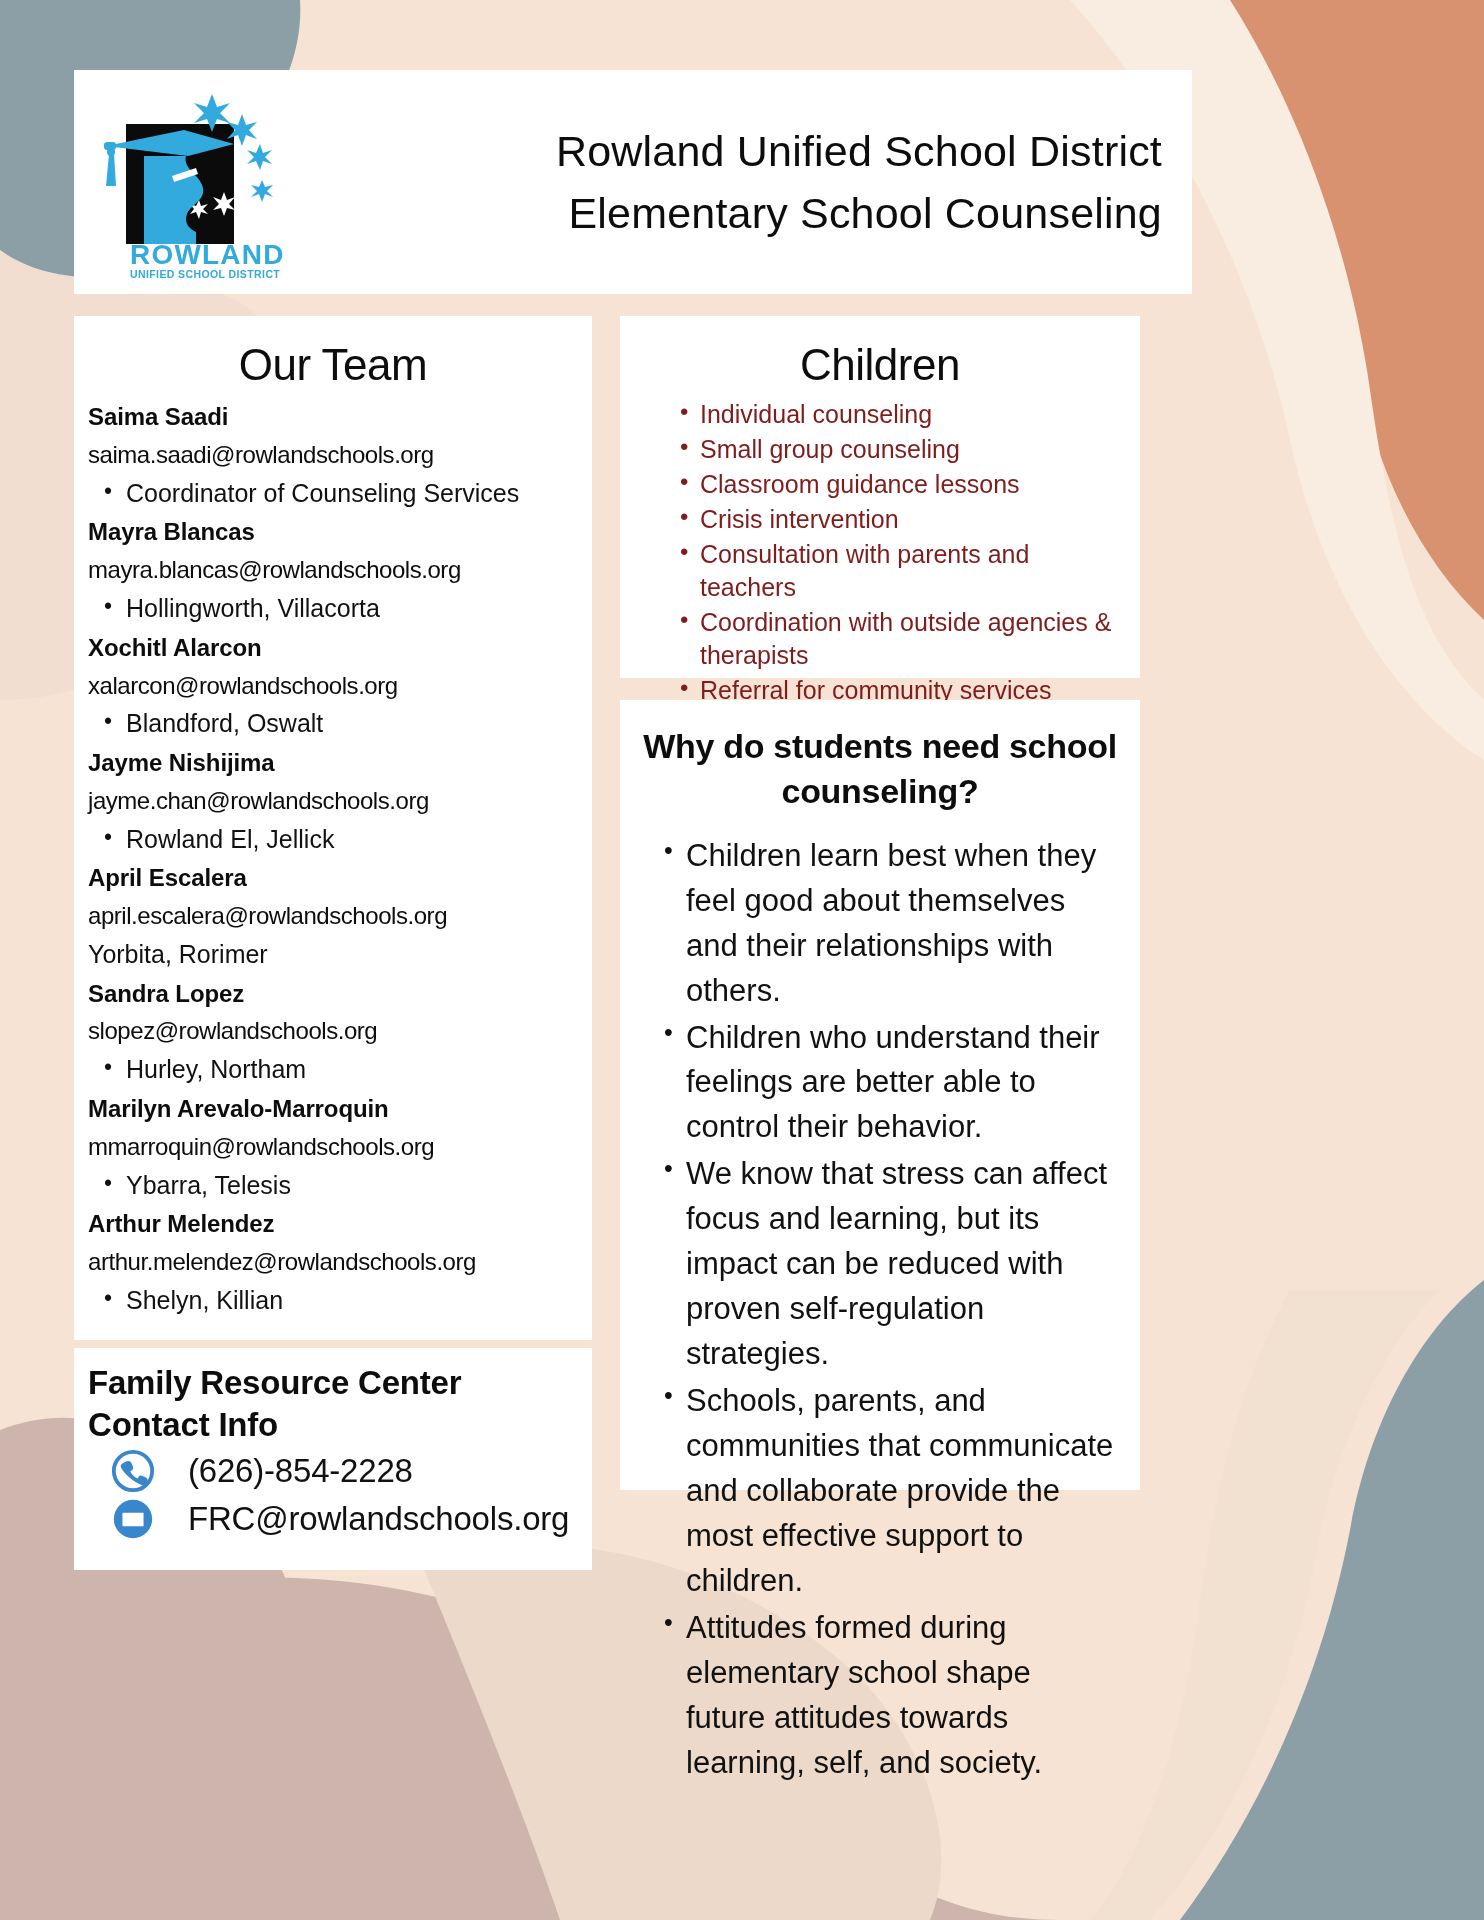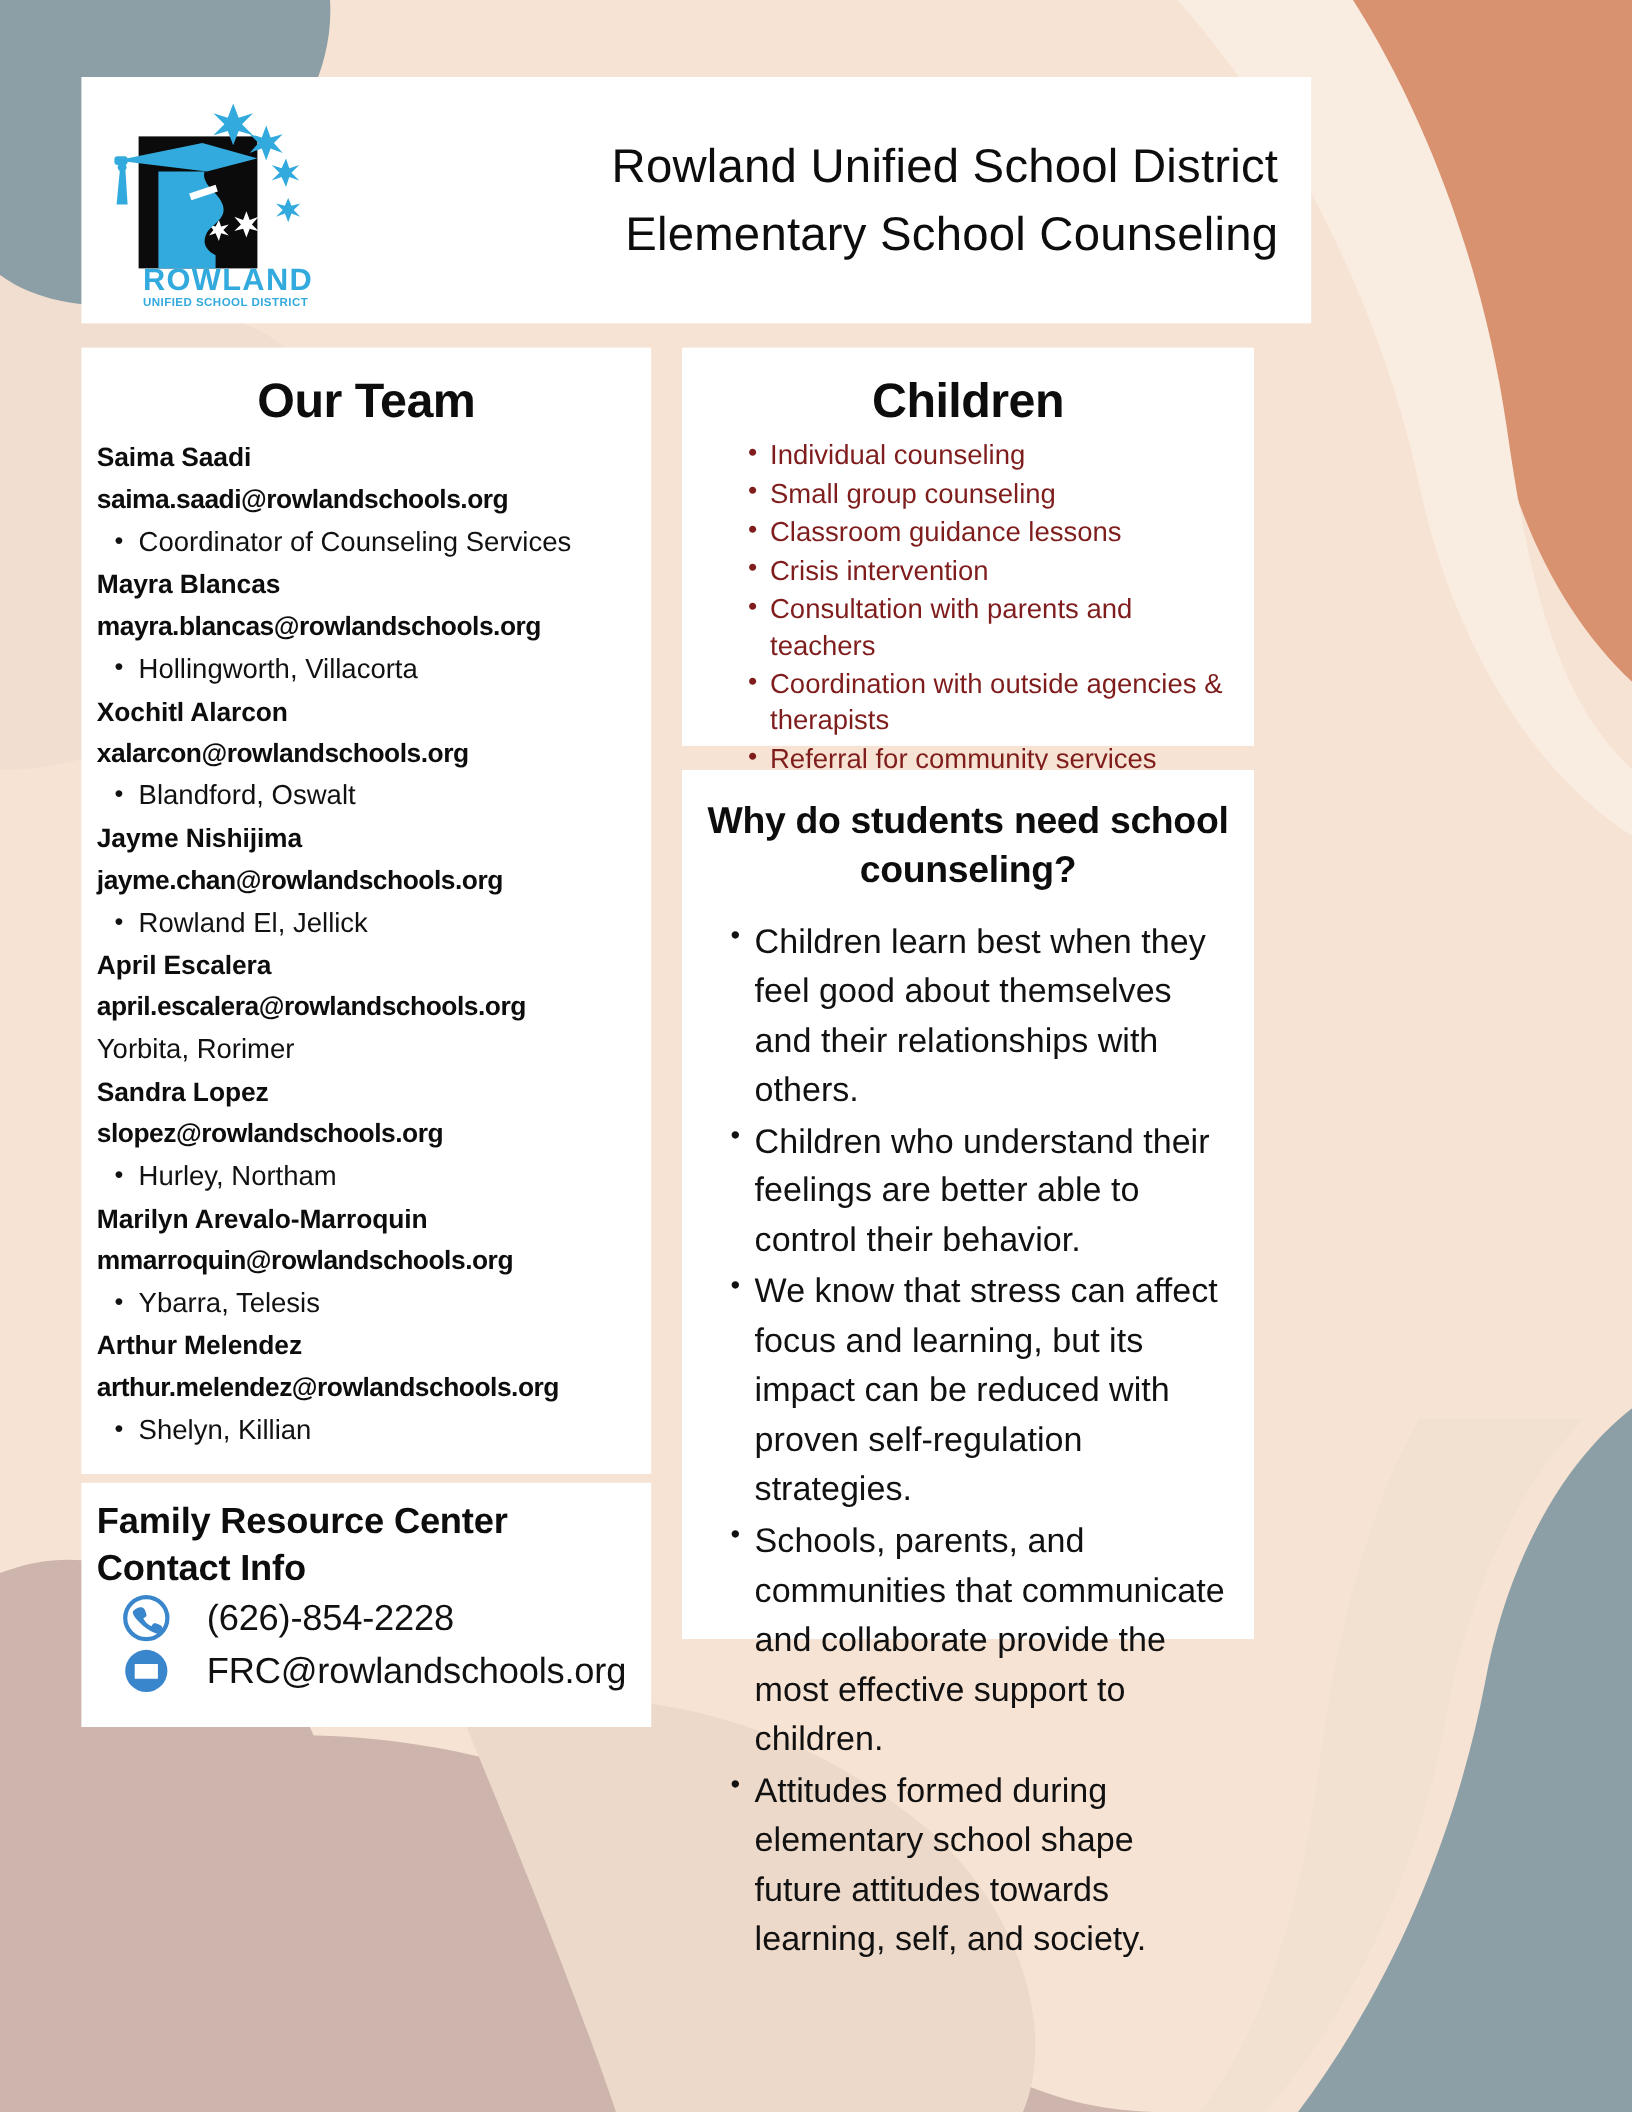--- a/index.html
+++ b/index.html
@@ -56,36 +56,36 @@
   }
 
   
   #team-card {
     left: 74px; top: 316px; width: 518px; height: 1024px;
     padding: 24px 14px 10px 14px;
   }
   .section-title {
     text-align: center;
     font-size: 44px;
-    font-weight: 700;
+    font-weight: 400;
     color: #0d0d0d;
     letter-spacing: -0.5px;
     margin-bottom: 8px;
   }
   .member-name {
     font-size: 24px;
     font-weight: 700;
     color: #0d0d0d;
     line-height: 1.58;
     letter-spacing: -0.1px;
     white-space: nowrap;
   }
   .member-email {
     font-size: 24px;
-    font-weight: 700;
+    font-weight: 400;
     color: #0d0d0d;
     line-height: 1.58;
     letter-spacing: -0.45px;
     white-space: nowrap;
   }
   .member-schools {
     font-size: 25px;
     font-weight: 400;
     color: #111;
     line-height: 1.58;

